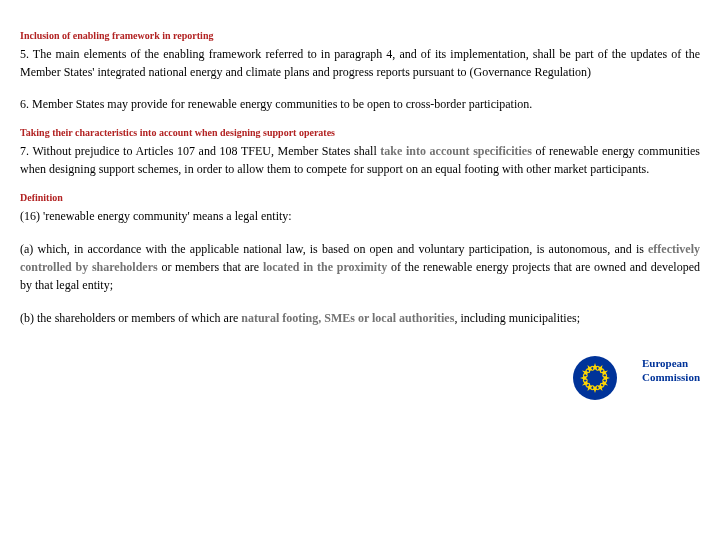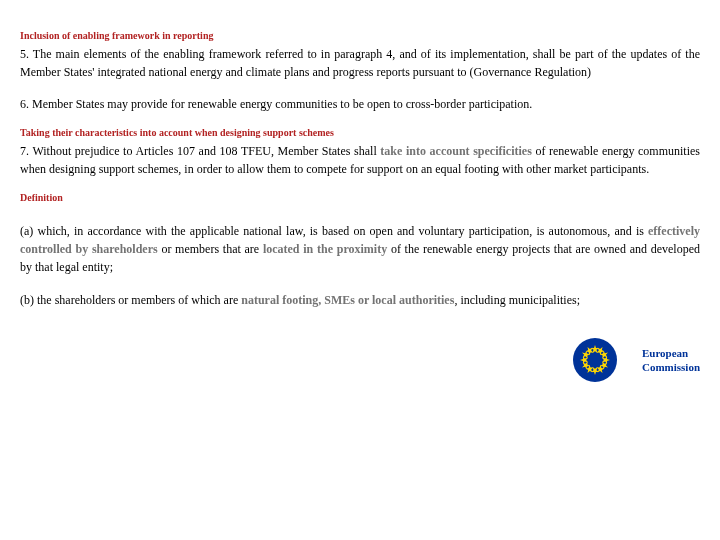--- a/index.html
+++ b/index.html
@@ -33,21 +33,21 @@
       font-weight: bold;
     }
     .footer {
       display: flex;
       justify-content: flex-end;
       align-items: center;
       margin-top: 10px;
     }
     .eu-logo {
       display: flex;
-      align-items: center;
+      align-items: flex-start;
       gap: 25px;
     }
     .eu-circle {
       width: 44px;
       height: 44px;
       border-radius: 50%;
       background: #003399;
       display: flex;
       align-items: center;
       justify-content: center;
@@ -70,28 +70,31 @@
   </p>
 </div>
 
 <div class="section">
   <p class="body-text">
     6. Member States may provide for renewable energy communities to be open to cross-border participation.
   </p>
 </div>
 
 <div class="section">
-  <div class="section-title">Taking their characteristics into account when designing support schemes</div>
+  <div class="section-title">Taking their characteristics into account when designing support operates</div>
   <p class="body-text">
     7. Without prejudice to Articles 107 and 108 TFEU, Member States shall <span class="highlight-green">take into account specificities</span> of renewable energy communities when designing support schemes, in order to allow them to compete for support on an equal footing with other market participants.
   </p>
 </div>
 
 <div class="section">
   <div class="section-title">Definition</div>
+  <p class="body-text">
+    (16) 'renewable energy community' means a legal entity:
+  </p>
   <br>
   <p class="body-text">
     (a) which, in accordance with the applicable national law, is based on open and voluntary participation, is autonomous, and is <span class="highlight-green">effectively controlled by shareholders</span> or members that are <span class="highlight-green">located in the proximity</span> of the renewable energy projects that are owned and developed by that legal entity;
   </p>
   <br>
   <p class="body-text">
     (b) the shareholders or members of which are <span class="highlight-green">natural footing, SMEs or local authorities</span>, including municipalities;
   </p>
   <br>
 </div>

